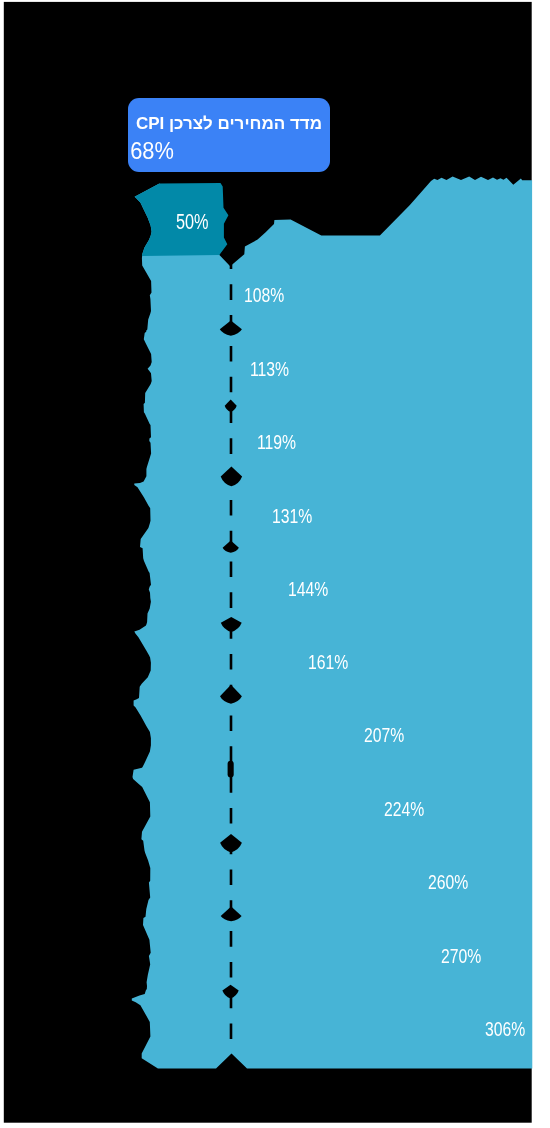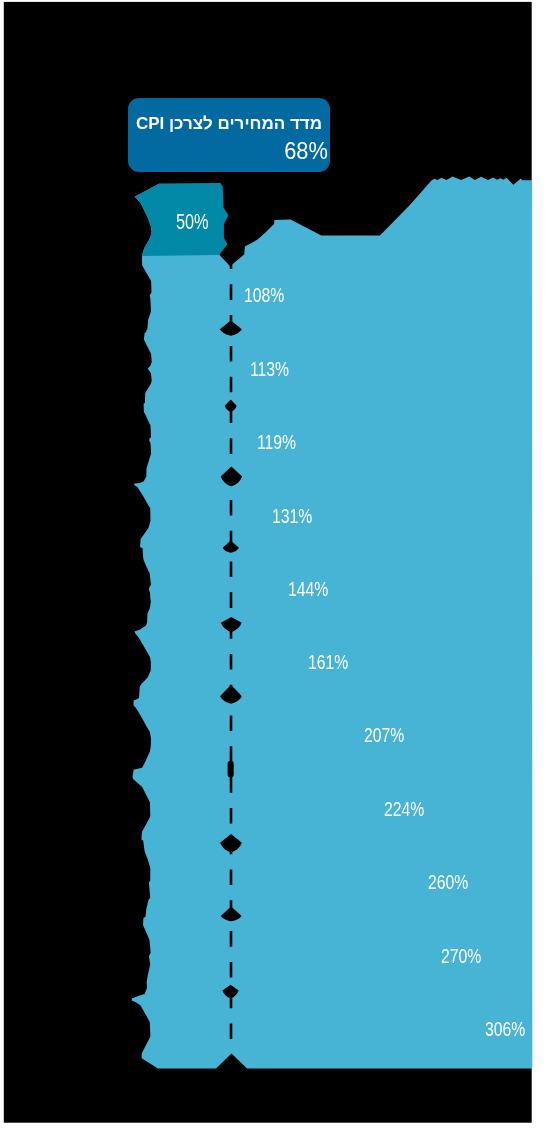--- a/index.html
+++ b/index.html
@@ -3,25 +3,25 @@
 <meta charset="utf-8">
 <title>CPI</title>
 <style>
   html,body{margin:0;padding:0;background:#fff;}
   body{width:550px;height:1128px;overflow:hidden;font-family:"Liberation Sans",sans-serif;}
   #stage{position:relative;width:550px;height:1128px;background:#fff;}
   #chart{display:block;position:absolute;top:0;left:0;}
   .pct{position:absolute;color:#fff;font-family:"Liberation Sans",sans-serif;font-size:21px;
        line-height:21px;white-space:nowrap;display:block;transform:scaleX(0.75);transform-origin:left top;}
   .pct.big{font-size:22px;line-height:22px;transform:scaleX(0.74);}
-  #tooltip{position:absolute;left:128px;top:98px;width:202px;height:74px;background:#0369a1;
+  #tooltip{position:absolute;left:128px;top:98px;width:202px;height:74px;background:#3b82f6;
            border-radius:11px;}
   #tt-title{position:absolute;left:0;top:16px;width:202px;text-align:center;color:#fff;
             font-size:17px;font-weight:bold;direction:rtl;white-space:nowrap;line-height:20px;}
-  #tt-value{position:absolute;left:0;top:39px;width:202px;text-align:right;color:#fff;
+  #tt-value{position:absolute;left:0;top:39px;width:202px;text-align:left;color:#fff;
             font-size:24px;line-height:28px;}
   #tt-value span{display:inline-block;transform:scaleX(0.91);transform-origin:center top;}
 </style>
 </head>
 <body>
 
 <div id="stage">
 <svg id="chart" width="550" height="1128" viewBox="0 0 550 1128">
   <rect x="0" y="0" width="550" height="1128" fill="#fff"></rect>
   <rect x="3.8" y="1.9" width="527.9" height="1120.8" fill="#000"></rect>

